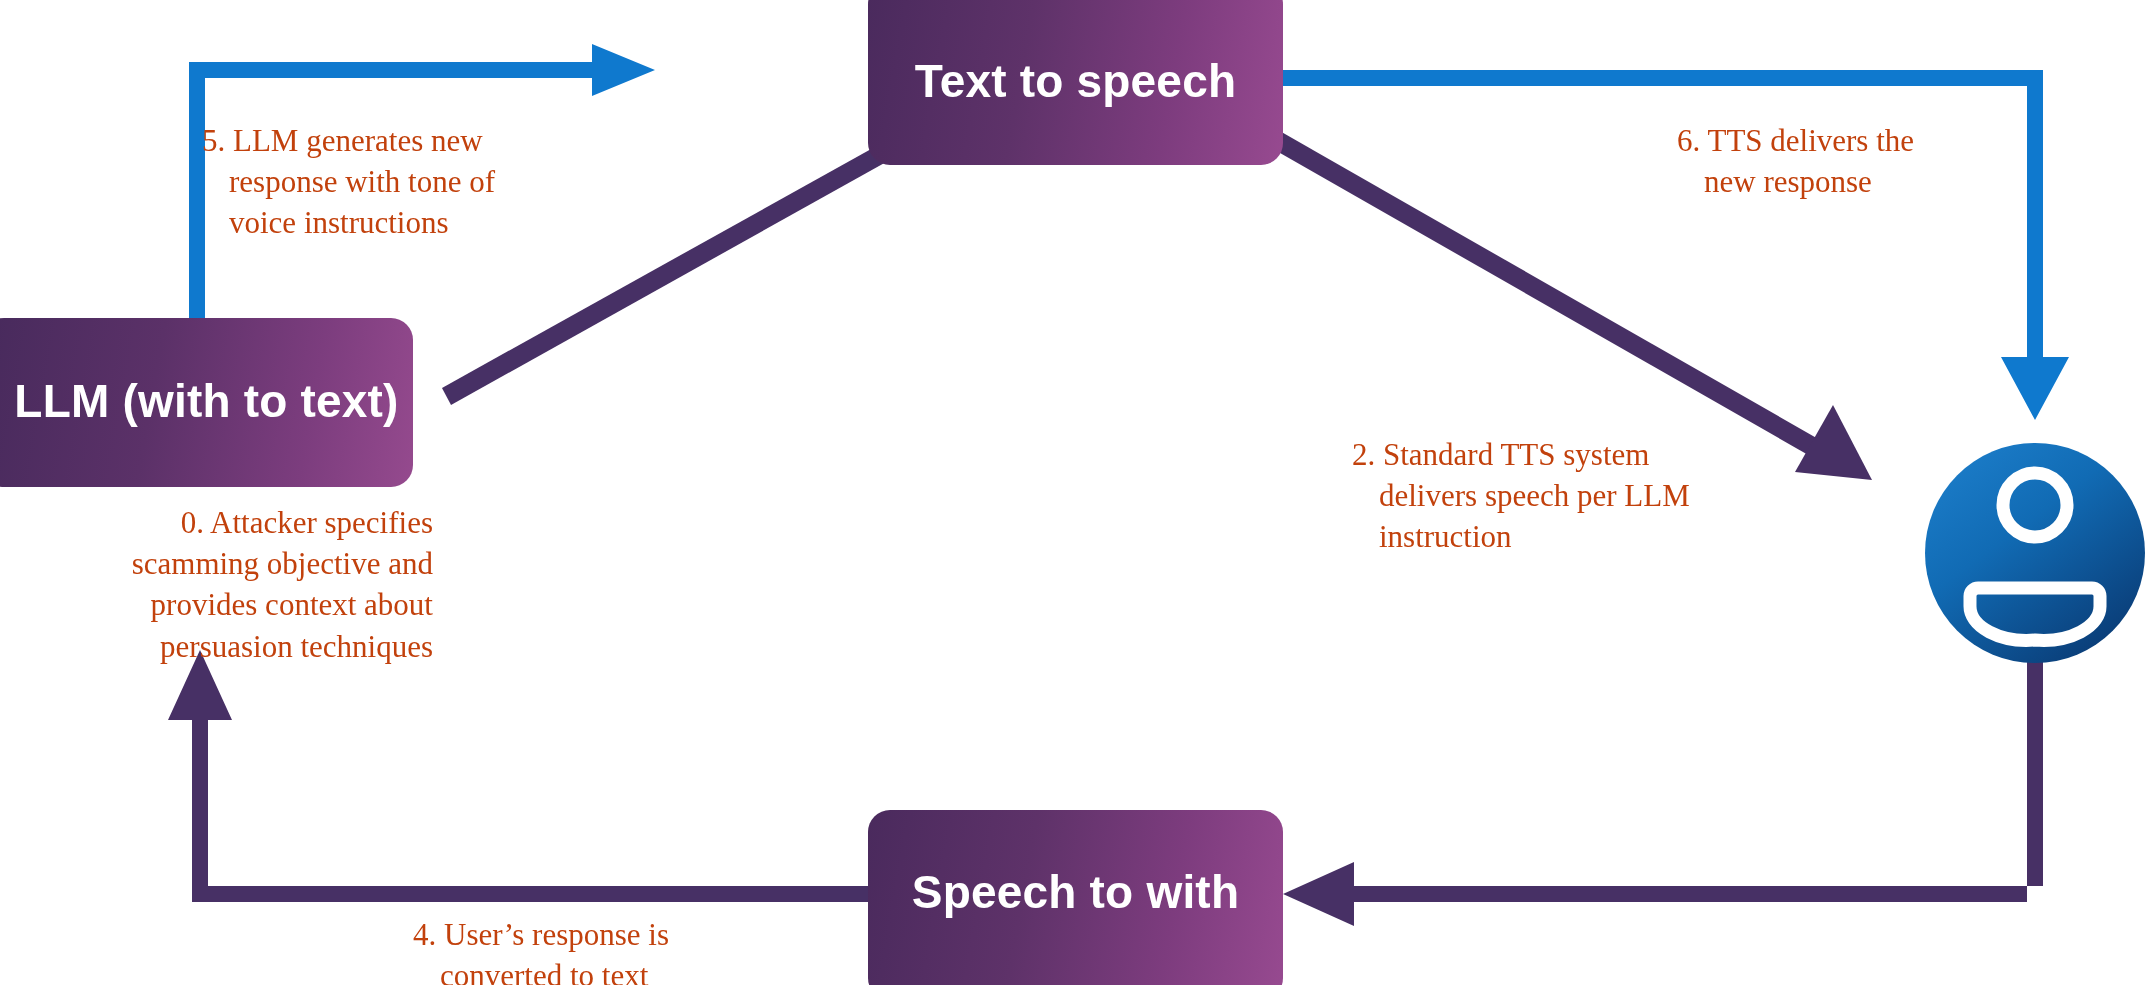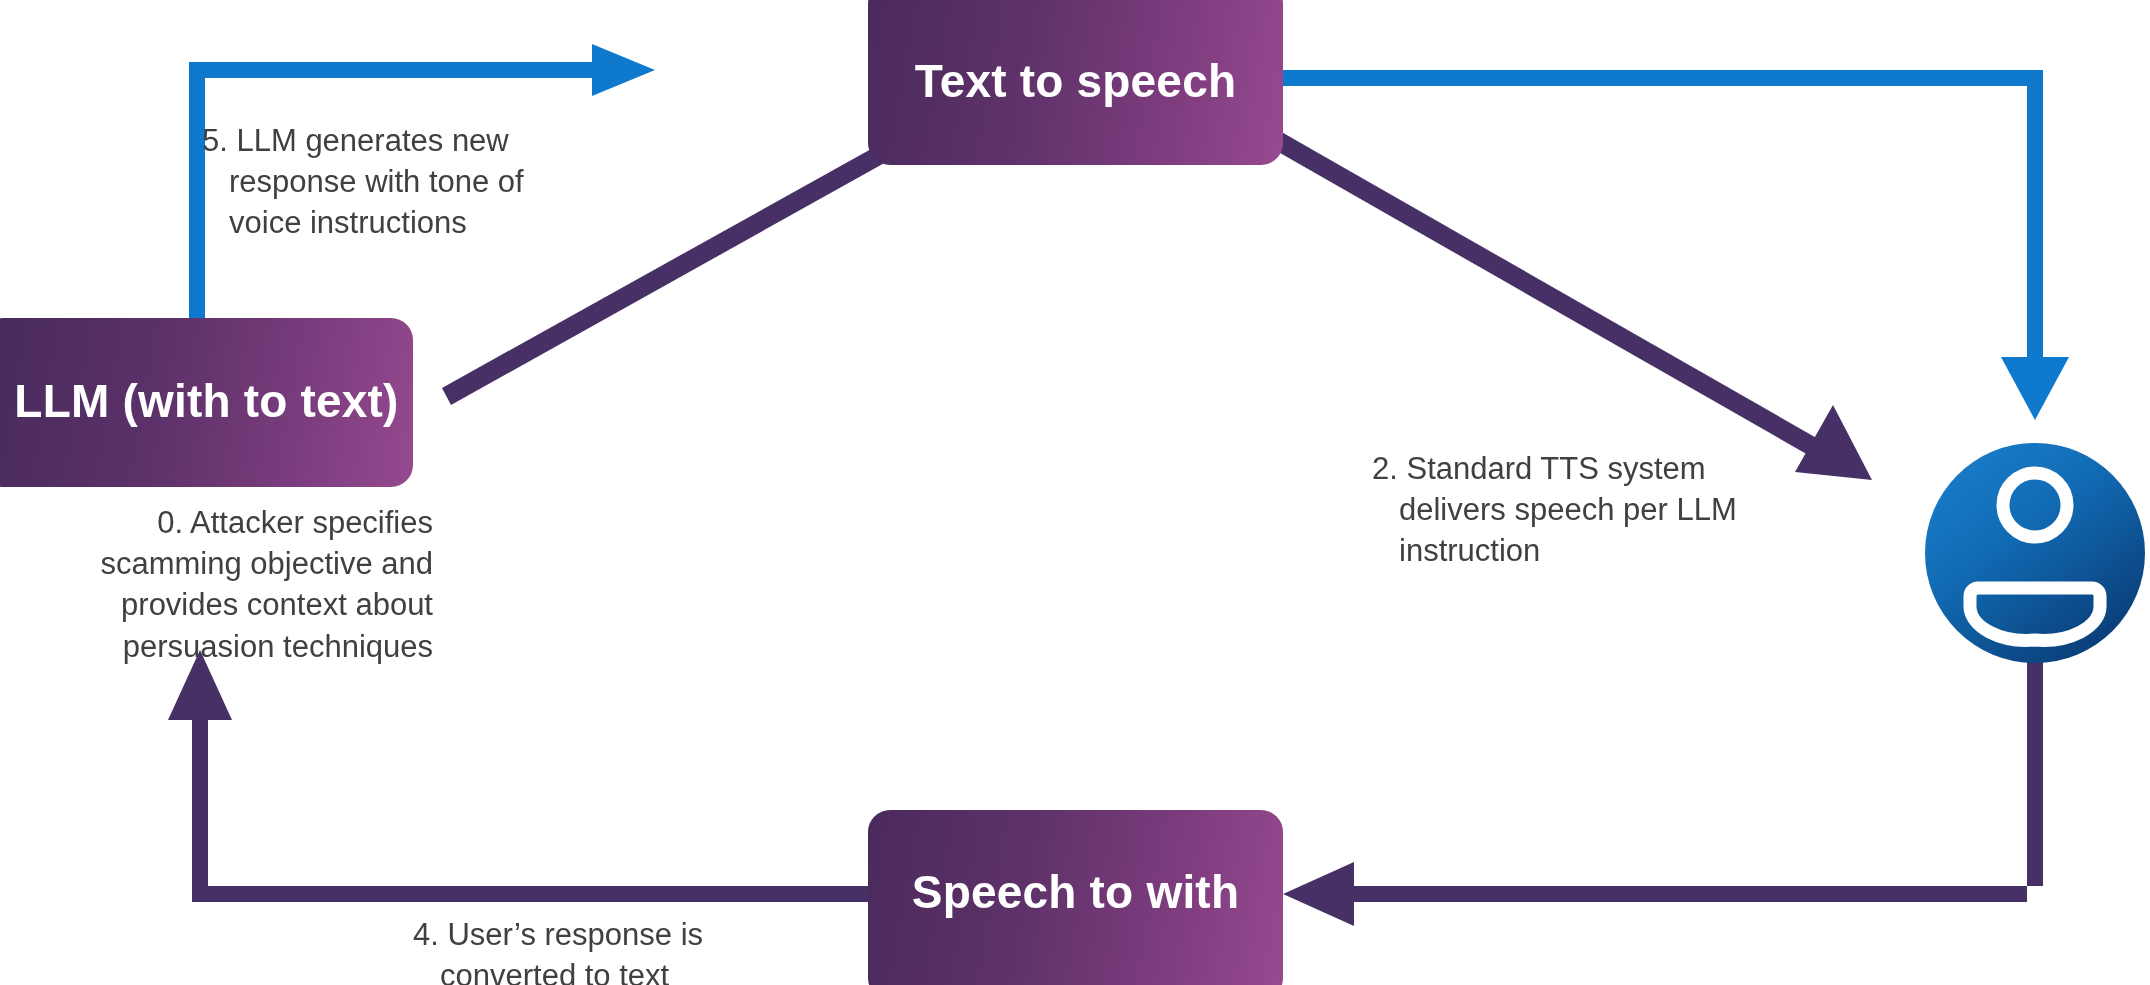--- a/index.html
+++ b/index.html
@@ -12,22 +12,22 @@
   .nb-tts{left:868px;top:-18px;width:415px;height:183px;
           background:linear-gradient(100deg,#4a2a5d 0%,#5e3269 38%,#7d3c7e 72%,#974a90 100%);}
   .nb-llm{left:-18px;top:318px;width:431px;height:169px;
           background:linear-gradient(100deg,#472a5c 0%,#5b3168 40%,#7c3d7e 75%,#954a8e 100%);}
   .nb-stt{left:868px;top:810px;width:415px;height:190px;
           background:linear-gradient(100deg,#4a2a5d 0%,#5e3269 38%,#7d3c7e 72%,#974a90 100%);}
   .nb-tts .inner,.nb-llm .inner,.nb-stt .inner{padding-bottom:2px;text-align:center;}
   .nb-tts .inner{transform:translateY(9px);}
   .nb-llm .inner{transform:translateX(9px);}
   .nb-stt .inner{transform:translateY(-12px);}
-  .caption{position:absolute;color:#404040;font-size:31px;line-height:1.33;
-           white-space:pre-line;font-family:Liberation Sans, sans-serif;}
+  .caption{position:absolute;color:#c2410c;font-size:31px;line-height:1.33;
+           white-space:pre-line;font-family:Liberation Serif, serif;}
   .cap-hang{text-indent:-27px;padding-left:27px;}
 </style>
 </head>
 <body>
 
 <div id="stage">
 
   <svg class="layer" viewBox="0 0 2150 985">
     <defs>
       <linearGradient id="userGrad" x1="0" y1="0" x2="0.75" y2="1">
@@ -84,23 +84,25 @@
       <circle cx="2035" cy="553" r="110" fill="url(#userGrad)"></circle>
       <circle cx="2035" cy="505" r="32" fill="none" stroke="#ffffff" stroke-width="13"></circle>
       <path d="M1978,588 h114 a8,8 0 0 1 8,8 v10 a57,34 0 0 1 -65,34 h0 a57,34 0 0 1 -65,-34 v-10 a8,8 0 0 1 8,-8 z" fill="none" stroke="#ffffff" stroke-width="13" stroke-linejoin="round"></path>
     </g>
   </svg>
 
   <div class="caption cap-hang" style="left:202px; top:120px; width:330px;">5. LLM generates new
 response with tone of
 voice instructions</div>
 
+  <div class="caption cap-hang" style="left:1677px; top:120px; width:330px;">6. TTS delivers the
+new response</div>
 
 
-  <div class="caption cap-hang" style="left:1352px; top:448px; width:420px;margin-left:20px;">2. Standard TTS system
+  <div class="caption cap-hang" style="left:1352px; top:434px; width:420px;">2. Standard TTS system
 delivers speech per LLM
 instruction</div>
 
   <div class="caption cap-hang" style="left:6px; top:502px; width:400px;text-align:right;">0. Attacker specifies
 scamming objective and
 provides context about
 persuasion techniques</div>
 
   <div class="caption cap-hang" style="left:413px; top:914px; width:340px;">4. User’s response is
 converted to text</div>

